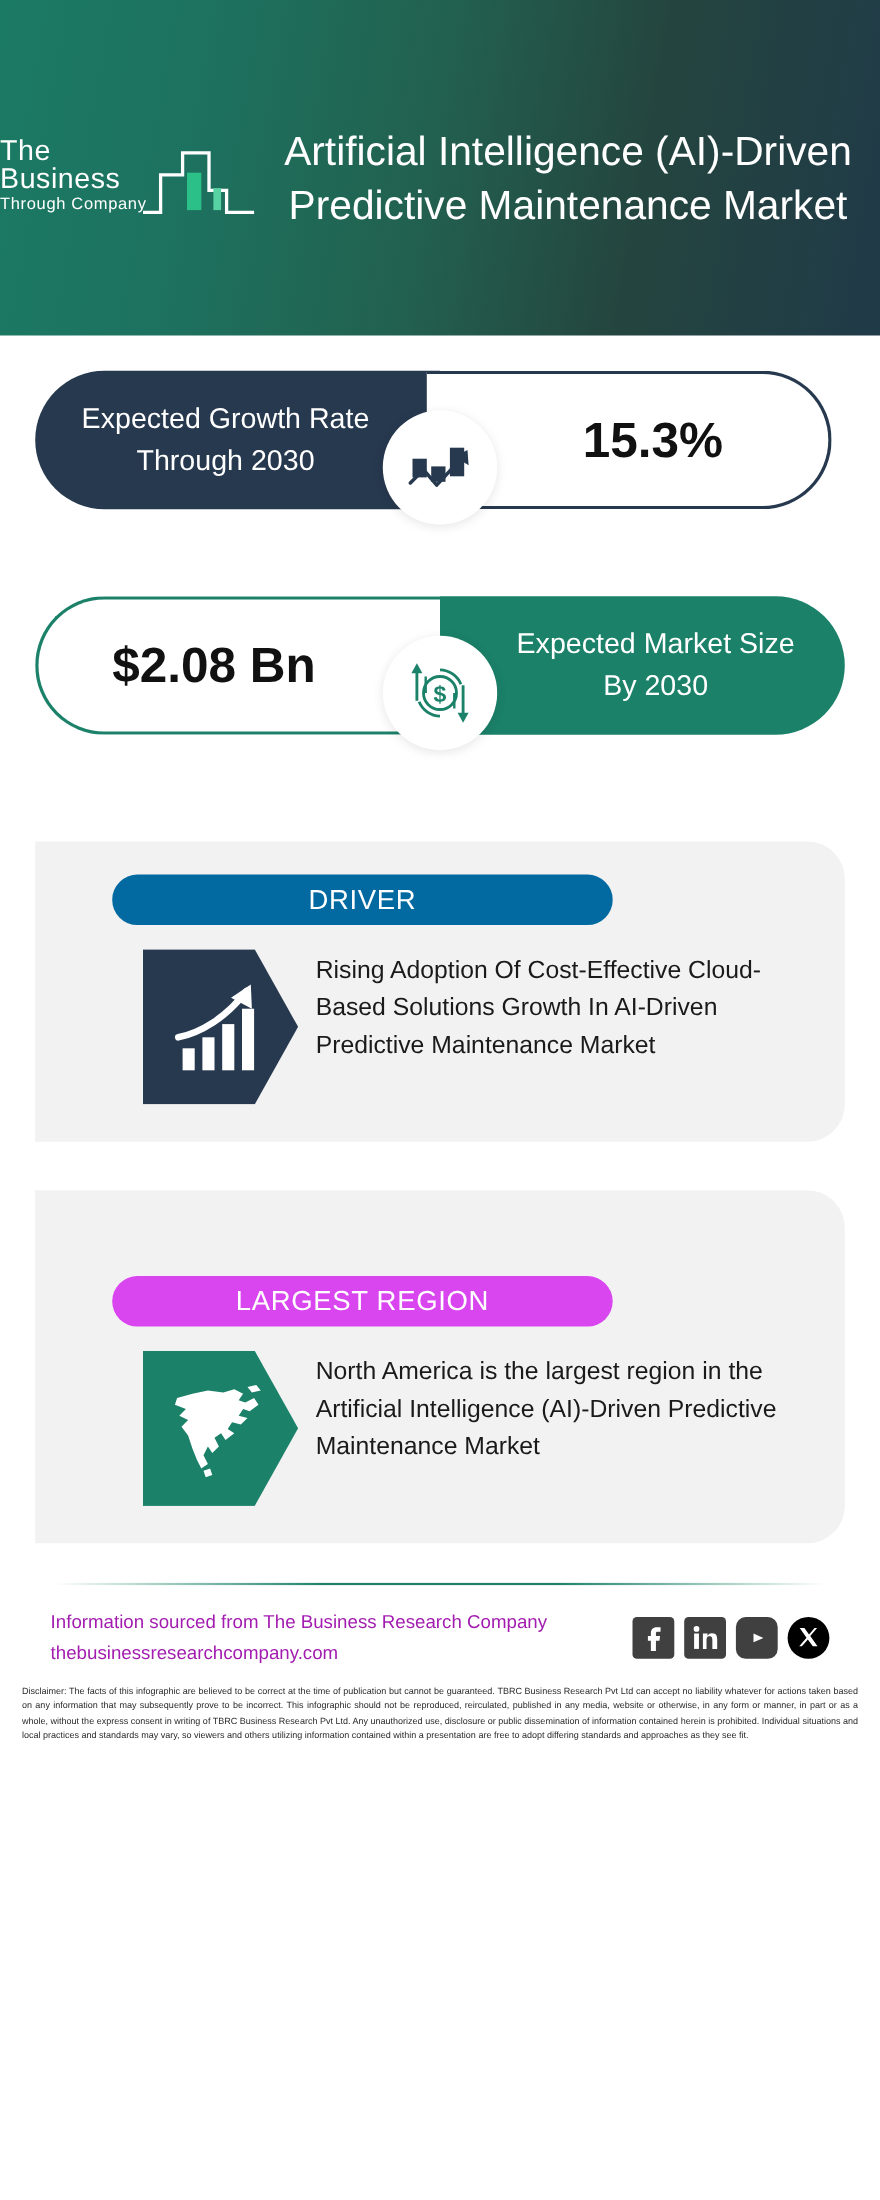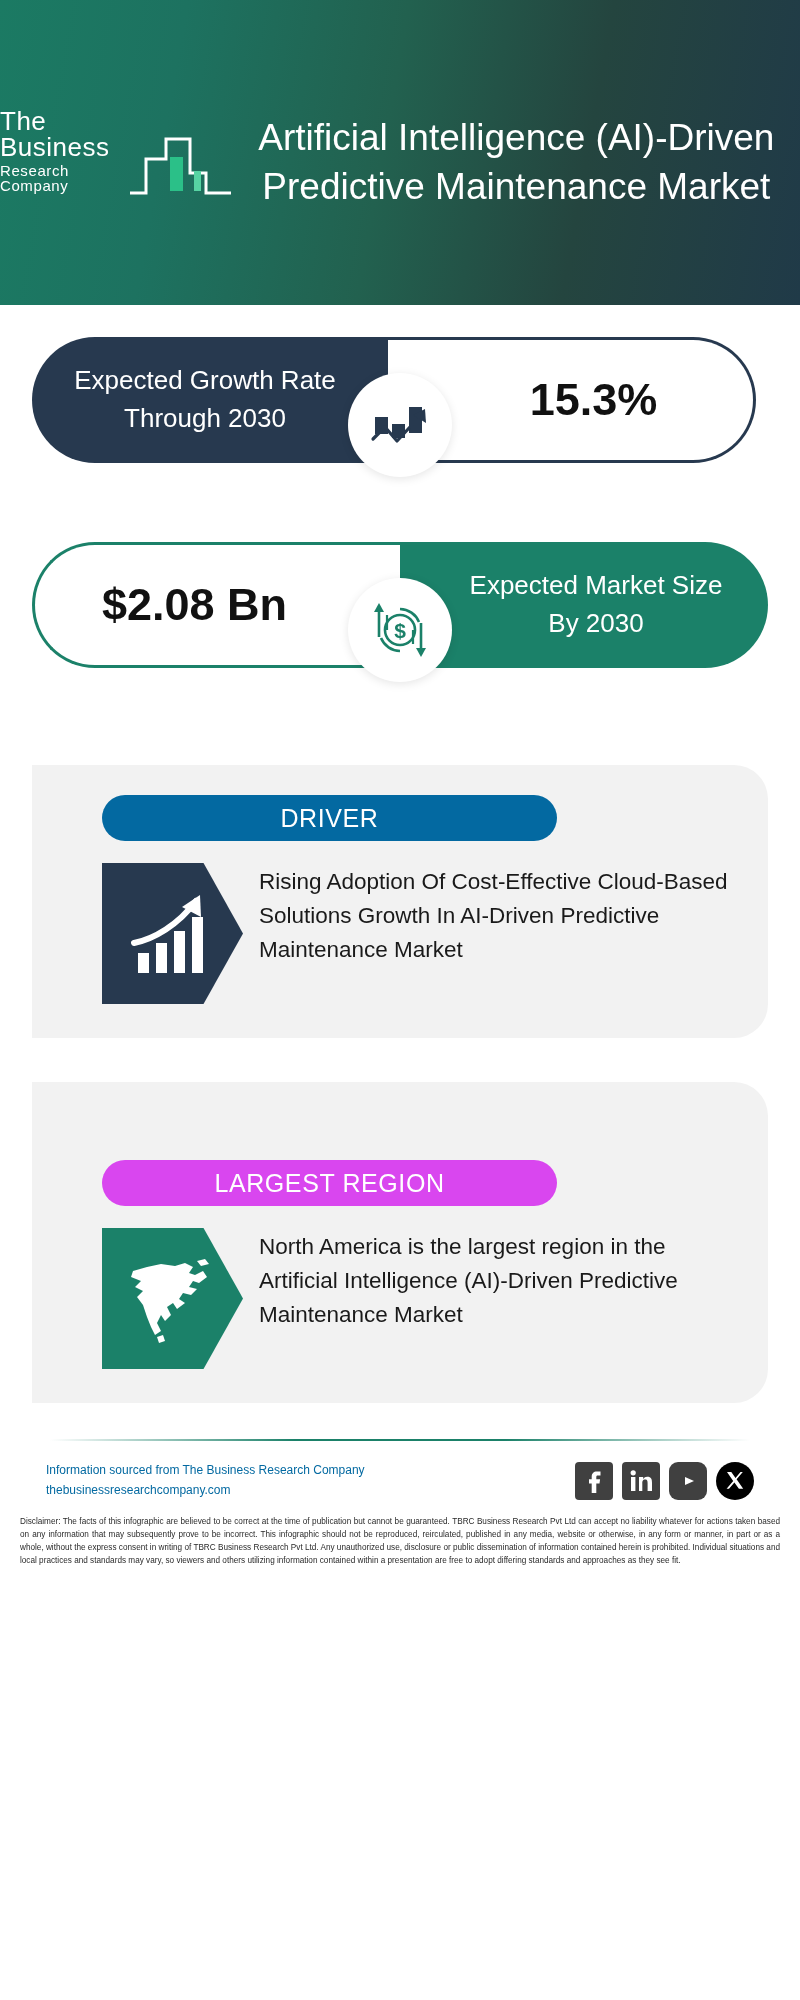--- a/index.html
+++ b/index.html
@@ -99,21 +99,21 @@
   }
   .pill {
     width:455px; height:46px;
     border-radius:26px;
     display:flex; align-items:center; justify-content:center;
     color:#ffffff; font-size:25px; letter-spacing:.6px;
   }
   .pill.navy { background:#0369a1; }
   .pill.green { background:#d946ef;margin-top:48px; }
 
-  .panel-body { display:flex; align-items:flex-start; margin-top:22px; }
+  .panel-body { display:flex; align-items:flex-start; margin-top:22px;margin-left:28px; }
   .hexicon {
     flex:0 0 auto;
     width:141px; height:141px;
     clip-path:polygon(0 0, 72% 0, 100% 50%, 72% 100%, 0 100%);
     display:flex; align-items:center; justify-content:center;
     margin-right:16px;
   }
   .hexicon.navy { background:#27394f; }
   .hexicon.green { background:#1b8169; }
   .panel-text {
@@ -126,42 +126,42 @@
   
   .divider {
     width:700px; height:2px; margin:0 auto;
     background:linear-gradient(90deg, rgba(27,129,105,0) 0%, #1b8169 35%, #1b8169 65%, rgba(27,129,105,0) 100%);
   }
   .footer-row {
     width:736px; margin:0 auto; margin-top:20px;
     display:flex; align-items:center; justify-content:space-between;
     padding:0 14px 0 14px;
   }
-  .src-text { font-size:12px; line-height:1.65; color:#0369a1; }
+  .src-text { font-size:17px; line-height:1.65; color:#a21caf; }
   .socials { display:flex; align-items:center; gap:9px; }
   .soc { width:38px; height:38px; display:flex; align-items:center; justify-content:center; }
   .soc-sq { background:#404040; border-radius:4px; }
   .soc-rr { background:#404040; border-radius:9px; }
   .soc-ci { background:#000000; border-radius:50%; }
 
   .disclaimer {
     width:760px; margin:14px auto 0;
     font-size:8.2px; line-height:1.62;
     color:#2a2a2a; text-align:justify;
   }
 </style>
 </head>
 <body>
 
 <div class="header">
 
   <div class="logo-wrap">
     <div class="logo-text">
       <span class="logo-line1">The Business</span>
-      <span class="logo-line2">Research Company</span>
+      <span class="logo-line2">Through Company</span>
     </div>
     <div class="logo-bars">
       <svg width="105" height="64" viewBox="0 0 105 64">
         <polyline points="2,60 18,60 18,26 38,26 38,6 62,6 62,40 78,40 78,60 103,60" fill="none" stroke="#ffffff" stroke-width="3"></polyline>
         <rect x="42" y="24" width="13" height="34" fill="#2bc088"></rect>
         <rect x="66" y="38" width="7" height="20" fill="#57d3a3"></rect>
       </svg>
     </div>
   </div>
 

